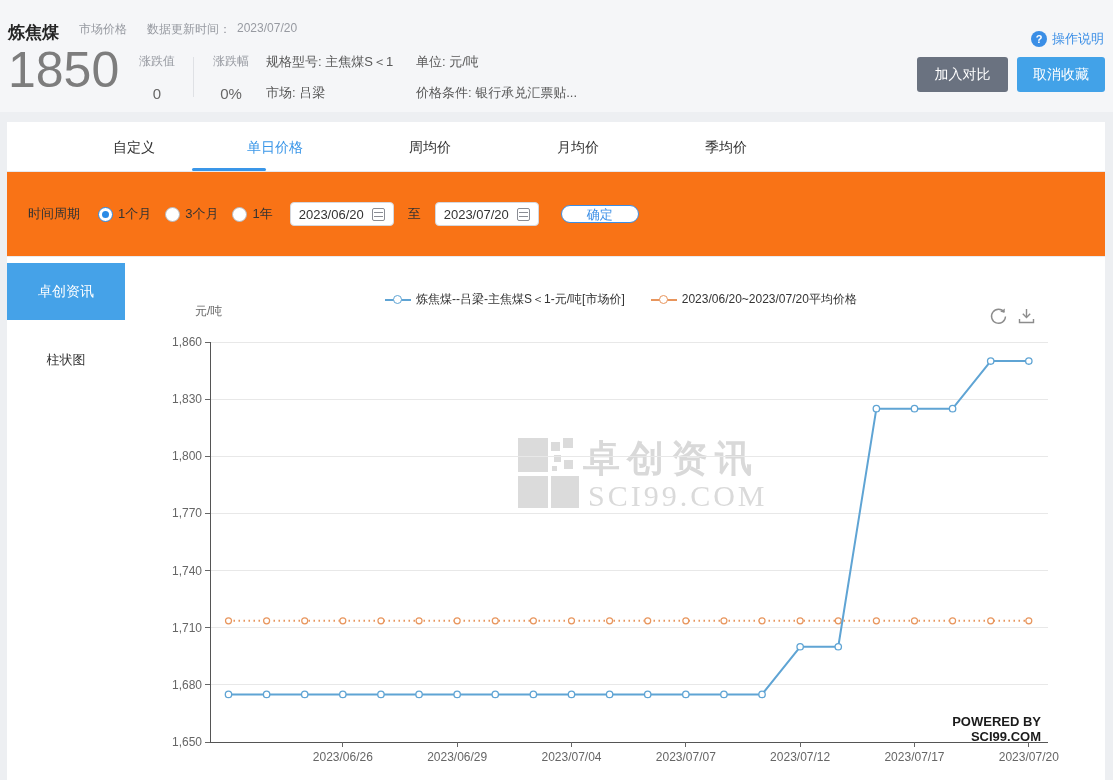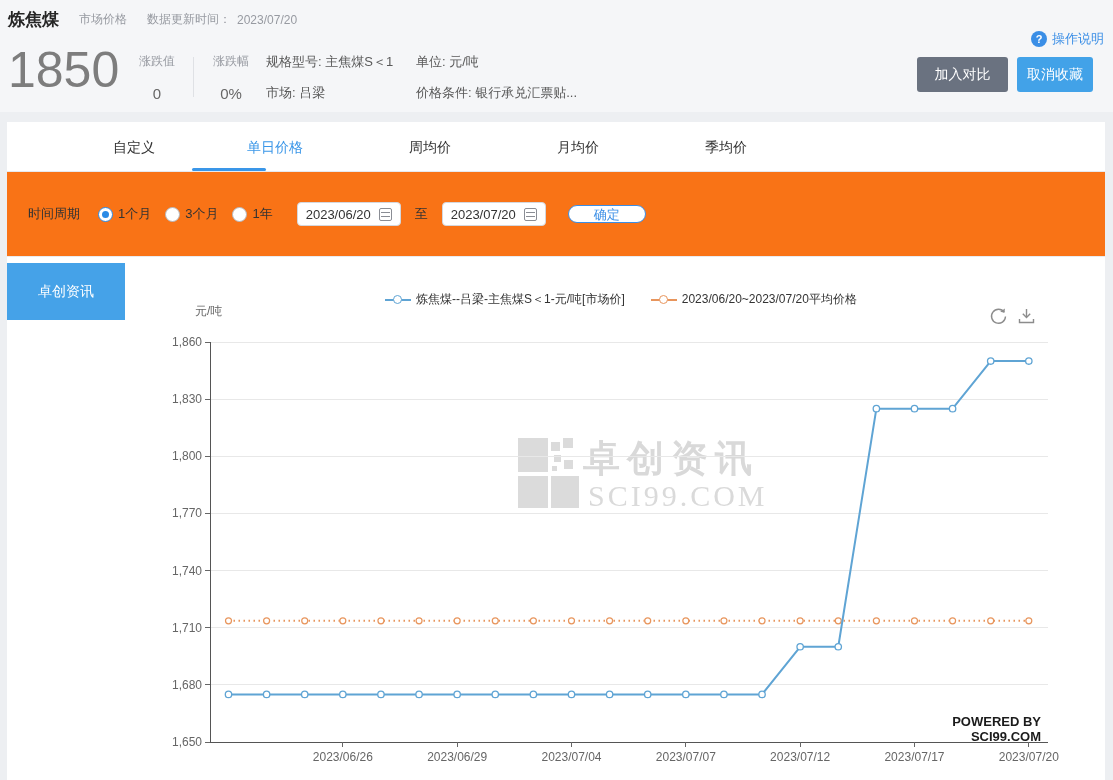--- a/index.html
+++ b/index.html
@@ -4,39 +4,39 @@
 <style>
   * { margin:0; padding:0; box-sizing:border-box; }
   html,body { width:1113px; height:780px; }
   body {
     font-family:"Liberation Sans","DejaVu Sans",sans-serif;
     background:#edeff2; color:#333; overflow:hidden; position:relative;
   }
 
   
   .header { position:absolute; top:0; left:0; width:1113px; height:112px; background:#f5f6f8; }
-  .title-row { position:absolute; left:8px; top:8px; display:flex; align-items:center; }
+  .title-row { position:absolute; left:8px; top:21px; display:flex; }
   .product-name { font-size:17px; font-weight:700; color:#262626; }
   .muted { font-size:12px; color:#979aa1; }
   .title-row .muted { margin-left:20px; }
   .help { position:absolute; right:9px; top:30px; display:flex; align-items:center; gap:5px;
           color:#3a8ee6; font-size:13px; cursor:pointer; }
   .help-q { width:16px; height:16px; border-radius:50%; background:#3a8ee6; color:#fff;
             font-size:11px; font-weight:700; display:flex; align-items:center; justify-content:center; }
   .big-price { position:absolute; left:8px; top:44px; font-size:50px; line-height:52px; color:#7d7d7d; }
   .chg-block { position:absolute; top:53px; width:58px; text-align:center; }
   .chg-label { font-size:12px; color:#979aa1; }
   .chg-value { margin-top:15px; font-size:15px; color:#666; }
   .v-divider { position:absolute; left:193px; top:57px; width:1px; height:40px; background:#dfe1e5; }
   .spec-col { position:absolute; top:53px; font-size:13px; color:#595959; }
   .spec-col div + div { margin-top:13px; }
   .hbtn { position:absolute; top:57px; height:35px; border:none; border-radius:3px;
           color:#fff; font-size:14px; font-family:inherit; cursor:pointer; }
   .btn-compare { left:917px; width:91px; background:#6a7280; }
-  .btn-unfav  { left:1017px; width:76px; background:#42a2e8; }
+  .btn-unfav  { left:1017px; width:88px; background:#42a2e8; }
 
   
   .tabbar { position:absolute; top:122px; left:7px; width:1098px; height:50px; background:#fff;
             border-bottom:1px solid #e7e9ed; display:flex; }
   .tab { width:148px; line-height:50px; text-align:right; font-size:14px; color:#333;
          cursor:pointer; position:relative; }
   .tab.active { color:#3a96e8; }
   .tab.active::after { content:""; position:absolute; left:50%; transform:translateX(-50%);
          bottom:0; width:74px; height:3px; background:#3a96e8; border-radius:2px; }
 
@@ -145,36 +145,37 @@
     </span>
     <span class="radio-item">
       <span class="radio"></span>
       <span>3个月</span>
     </span>
     <span class="radio-item">
       <span class="radio"></span>
       <span>1年</span>
     </span>
 
-    <span class="date-box" style="margin-left:10px">
+    <span class="date-box" style="margin-left:3px">
       <span>2023/06/20</span>
       <span class="cal-icon"></span>
     </span>
     <span class="to-label">至</span>
     <span class="date-box">
       <span>2023/07/20</span>
       <span class="cal-icon"></span>
     </span>
 
     <button class="btn-confirm">确定</button>
   </div>
 </div>
 
 <div class="content">
   <div class="view-default">卓创资讯</div>
+  <div class="view-bar">柱状图</div>
 
   <div class="chart">
     <div class="legend">
       <span class="legend-item">
         <span class="legend-marker" style="--c: #5fa4d4;"></span>
         <span>炼焦煤--吕梁-主焦煤S＜1-元/吨[市场价]</span>
       </span>
       <span class="legend-item">
         <span class="legend-marker" style="--c: #e8955c;"></span>
         <span>2023/06/20~2023/07/20平均价格</span>

